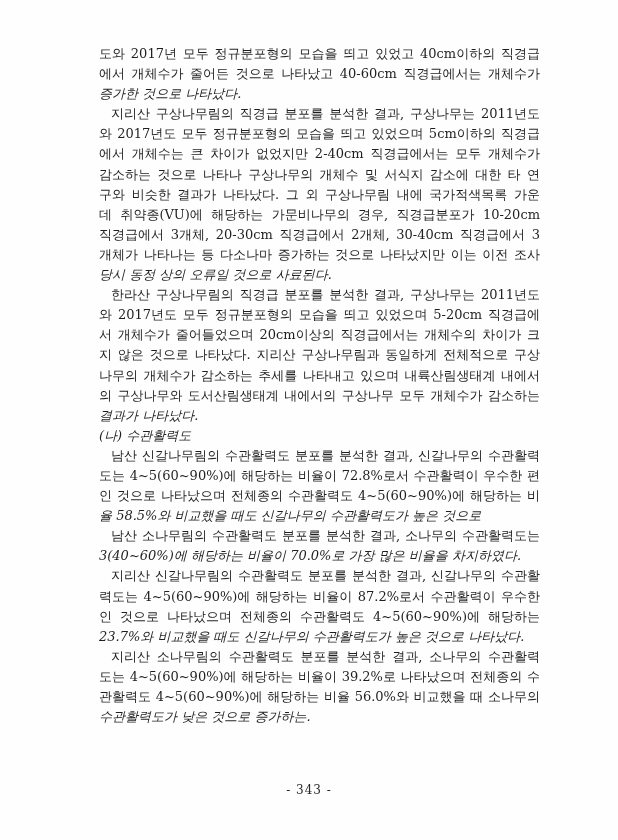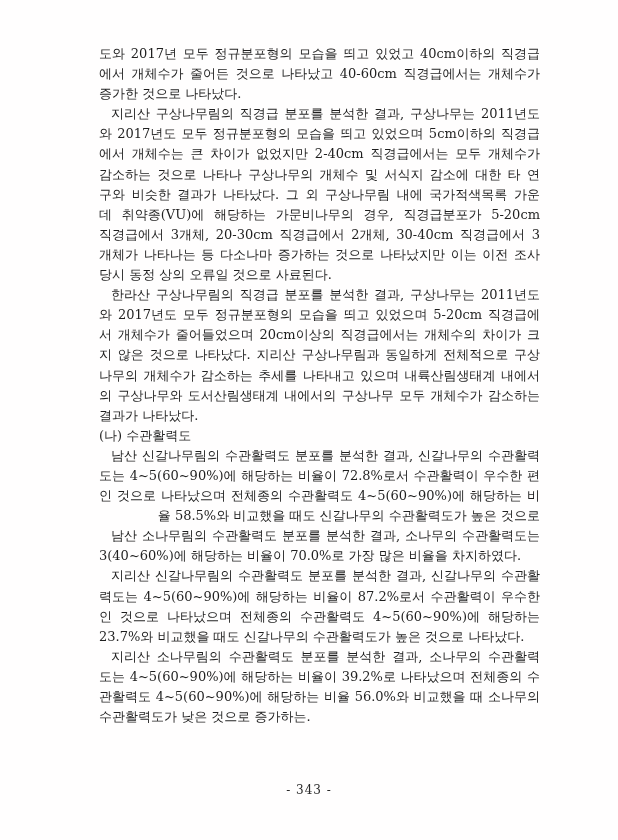--- a/index.html
+++ b/index.html
@@ -28,22 +28,23 @@
     font-size: 13px;
     overflow: hidden;
     word-break: keep-all;
     white-space: normal;
   }
   .line.just {
     text-align: justify;
     text-align-last: justify;
   }
   .line.left {
-    text-align: right;
+    text-align: left;
     text-align-last: left;
+    font-style: italic;
   }
   .line.indent {
     padding-left: 12px;
   }
   .page-footer {
     position: absolute;
     left: 0;
     top: 782px;
     width: 618px;
     text-align: center;
@@ -60,21 +61,21 @@
   <div class="page-body">
 
   <div class="line just">도와 2017년 모두 정규분포형의 모습을 띄고 있었고 40cm이하의 직경급</div>
       <div class="line just">에서 개체수가 줄어든 것으로 나타났고 40-60cm 직경급에서는 개체수가</div>
       <div class="line left">증가한 것으로 나타났다.</div>
       <div class="line just indent">지리산 구상나무림의 직경급 분포를 분석한 결과, 구상나무는 2011년도</div>
       <div class="line just">와 2017년도 모두 정규분포형의 모습을 띄고 있었으며 5cm이하의 직경급</div>
       <div class="line just">에서 개체수는 큰 차이가 없었지만 2-40cm 직경급에서는 모두 개체수가</div>
       <div class="line just">감소하는 것으로 나타나 구상나무의 개체수 및 서식지 감소에 대한 타 연</div>
       <div class="line just">구와 비슷한 결과가 나타났다. 그 외 구상나무림 내에 국가적색목록 가운</div>
-      <div class="line just">데 취약종(VU)에 해당하는 가문비나무의 경우, 직경급분포가 5-20cm</div>
+      <div class="line just">데 취약종(VU)에 해당하는 가문비나무의 경우, 직경급분포가 10-20cm</div>
       <div class="line just">직경급에서 3개체, 20-30cm 직경급에서 2개체, 30-40cm 직경급에서 3</div>
       <div class="line just">개체가 나타나는 등 다소나마 증가하는 것으로 나타났지만 이는 이전 조사</div>
       <div class="line left">당시 동정 상의 오류일 것으로 사료된다.</div>
       <div class="line just indent">한라산 구상나무림의 직경급 분포를 분석한 결과, 구상나무는 2011년도</div>
       <div class="line just">와 2017년도 모두 정규분포형의 모습을 띄고 있었으며 5-20cm 직경급에</div>
       <div class="line just">서 개체수가 줄어들었으며 20cm이상의 직경급에서는 개체수의 차이가 크</div>
       <div class="line just">지 않은 것으로 나타났다. 지리산 구상나무림과 동일하게 전체적으로 구상</div>
       <div class="line just">나무의 개체수가 감소하는 추세를 나타내고 있으며 내륙산림생태계 내에서</div>
       <div class="line just">의 구상나무와 도서산림생태계 내에서의 구상나무 모두 개체수가 감소하는</div>
       <div class="line left">결과가 나타났다.</div>

